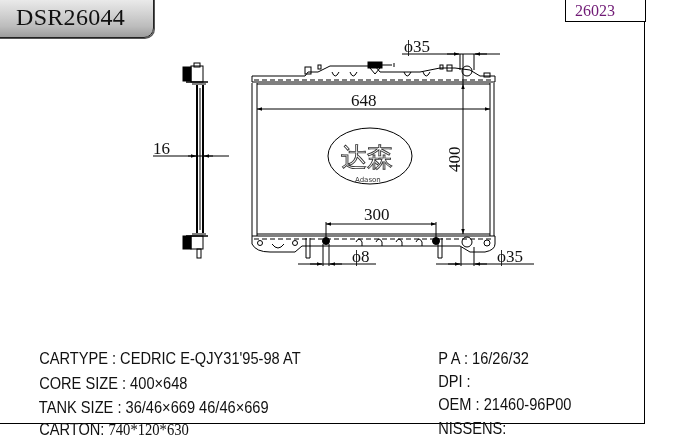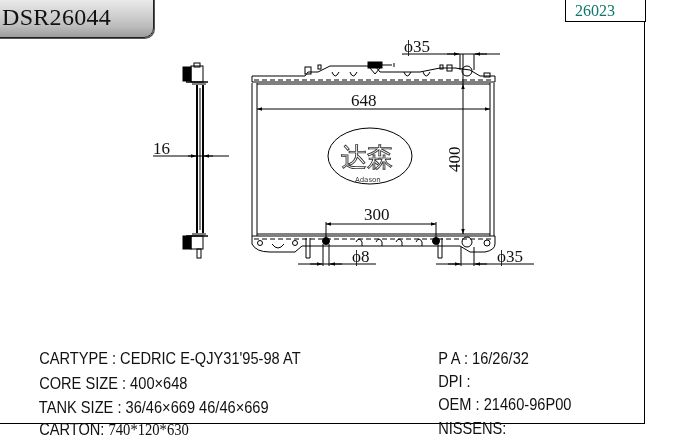--- a/index.html
+++ b/index.html
@@ -6,26 +6,26 @@
     body { width: 675px; height: 444px; position: relative; overflow: hidden; font-family: "DejaVu Sans", sans-serif; }
     .abs { position: absolute; }
 
     .title-badge {
       left: -6px; top: -6px; width: 158px; height: 42px;
       border: 1px solid #222; border-radius: 0 0 10px 0;
       background: linear-gradient(to bottom, #f2f2f2 0%, #d6d6d6 40%, #bcbcbc 75%, #9c9c9c 100%);
       box-shadow: 1px 1px 0 #555;
     }
     .title-text {
-      left: 2px; top: 4px; font-family: "Liberation Serif", serif; font-size: 24px; color: #111; letter-spacing: 0.3px;
+      left: 16px; top: 4px; font-family: "Liberation Serif", serif; font-size: 24px; color: #111; letter-spacing: 0.3px;
     }
     .code-box {
       left: 565px; top: -1px; width: 79px; height: 22px; border: 1px solid #000; border-top: none;
     }
-    .code-text { left: 575px; top: 2px; font-family: "Liberation Serif", serif; font-size: 16px; color: #0f766e; }
+    .code-text { left: 575px; top: 2px; font-family: "Liberation Serif", serif; font-size: 16px; color: #701a75; }
 
     .frame-right { left: 644px; top: 21px; width: 1px; height: 402px; background: #000; }
     .frame-bottom { left: 0px; top: 423px; width: 645px; height: 1px; background: #000; }
 
     .spec { font-family: "Liberation Sans", sans-serif; font-size: 17px; color: #111; white-space: pre; transform: scaleX(0.86); transform-origin: left top; }
     .spec .serifval { font-family: "Liberation Serif", serif; font-size: 17px; }
 
     .dim { font-family: "Liberation Serif", serif; font-size: 17px; color: #111; }
     .drawing { left: 0; top: 0; }
   </style>

